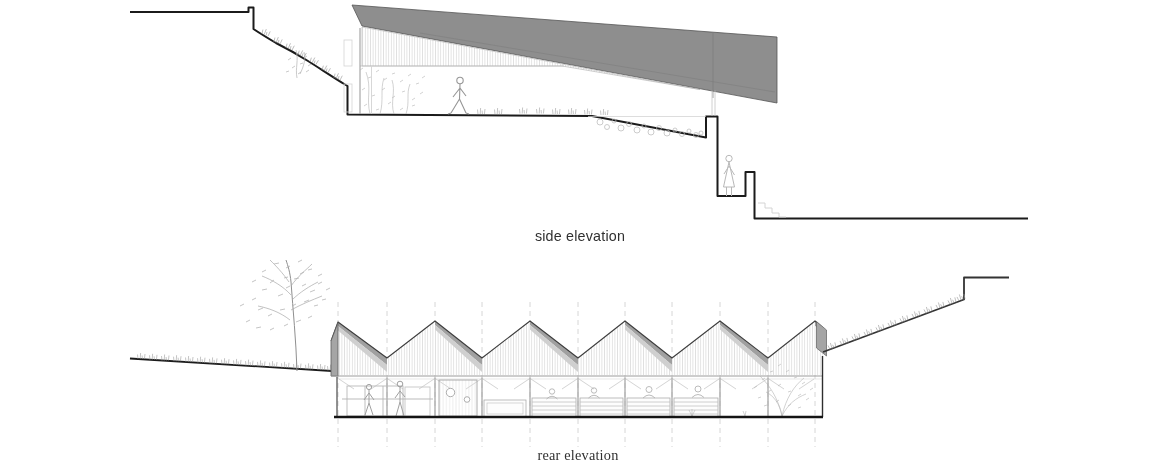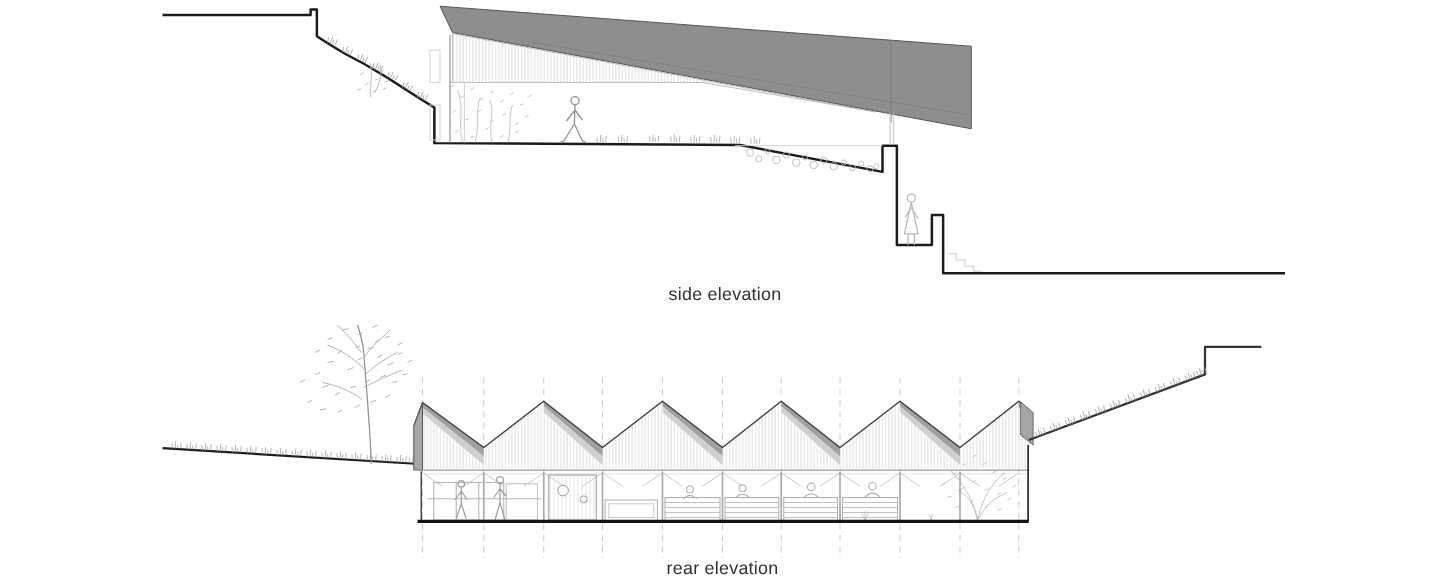--- a/index.html
+++ b/index.html
@@ -2,21 +2,21 @@
 <html><head>
 <meta charset="utf-8">
 <style>
   html,body{margin:0;padding:0;background:#fff;}
   .canvas{position:relative;width:1160px;height:467px;background:#fff;overflow:hidden;
           font-family:"Liberation Sans", sans-serif;}
   .canvas svg{display:block;position:absolute;left:0;top:0;}
   .caption{position:absolute;width:220px;text-align:center;font-size:14.3px;
            letter-spacing:.2px;color:#303030;}
   .caption.side{left:470px;top:228px;}
-  .caption.rear{left:468px;top:447px;}
+  .caption.rear{left:468px;top:447px;font-family:Liberation Serif, serif;}
 </style>
 </head>
 <body>
 
 <div class="canvas">
 <svg width="1160" height="467" viewBox="0 0 1160 467">
   <defs>
     <pattern id="vhatch" width="2.6" height="8" patternUnits="userSpaceOnUse">
       <path d="M1.3,0 V8" stroke="#c9c9c9" stroke-width="0.55"></path>
     </pattern>

